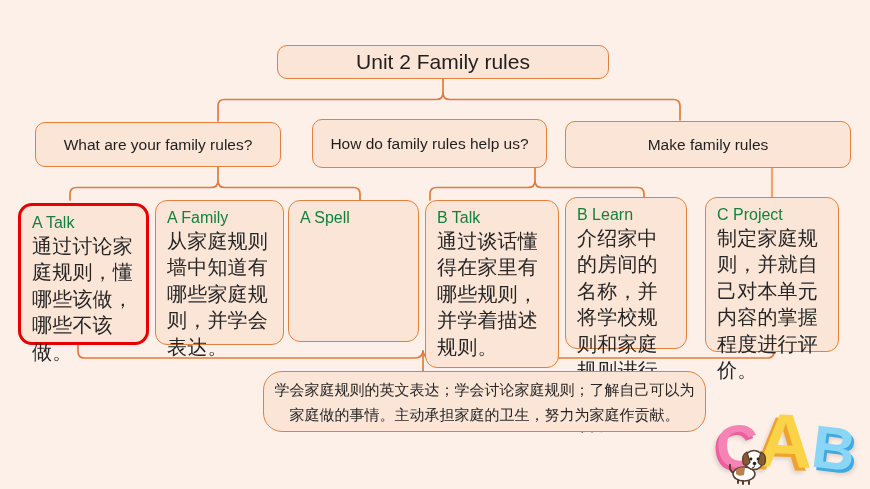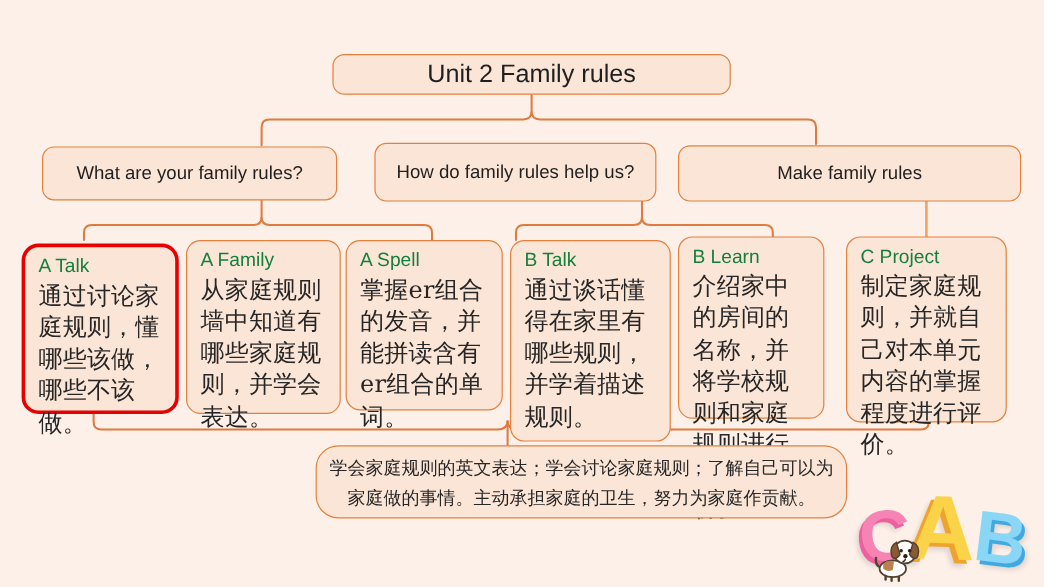--- a/index.html
+++ b/index.html
@@ -90,21 +90,20 @@
   <div class="node lesson-node highlight" style="left:18px; top:203px; width:131px; height:142px;">
     <div class="lesson-heading">A Talk</div>
     <div class="lesson-text">通过讨论家庭规则，懂哪些该做，哪些不该做。</div>
   </div>
   <div class="node lesson-node" style="left:155px; top:200px; width:129px; height:145px;">
     <div class="lesson-heading">A Family</div>
     <div class="lesson-text">从家庭规则墙中知道有哪些家庭规则，并学会表达。</div>
   </div>
   <div class="node lesson-node" style="left:288px; top:200px; width:131px; height:142px;">
     <div class="lesson-heading">A Spell</div>
-    <div class="lesson-text">掌握er组合的发音，并能拼读含有er组合的单词。</div>
   </div>
   <div class="node lesson-node" style="left:425px; top:200px; width:134px; height:168px;">
     <div class="lesson-heading">B Talk</div>
     <div class="lesson-text">通过谈话懂得在家里有哪些规则，并学着描述规则。</div>
   </div>
   <div class="node lesson-node" style="left:565px; top:197px; width:122px; height:152px;">
     <div class="lesson-heading">B Learn</div>
     <div class="lesson-text">介绍家中的房间的名称，并将学校规则和家庭规则进行比较分析。</div>
   </div>
   <div class="node lesson-node" style="left:705px; top:197px; width:134px; height:155px;">

